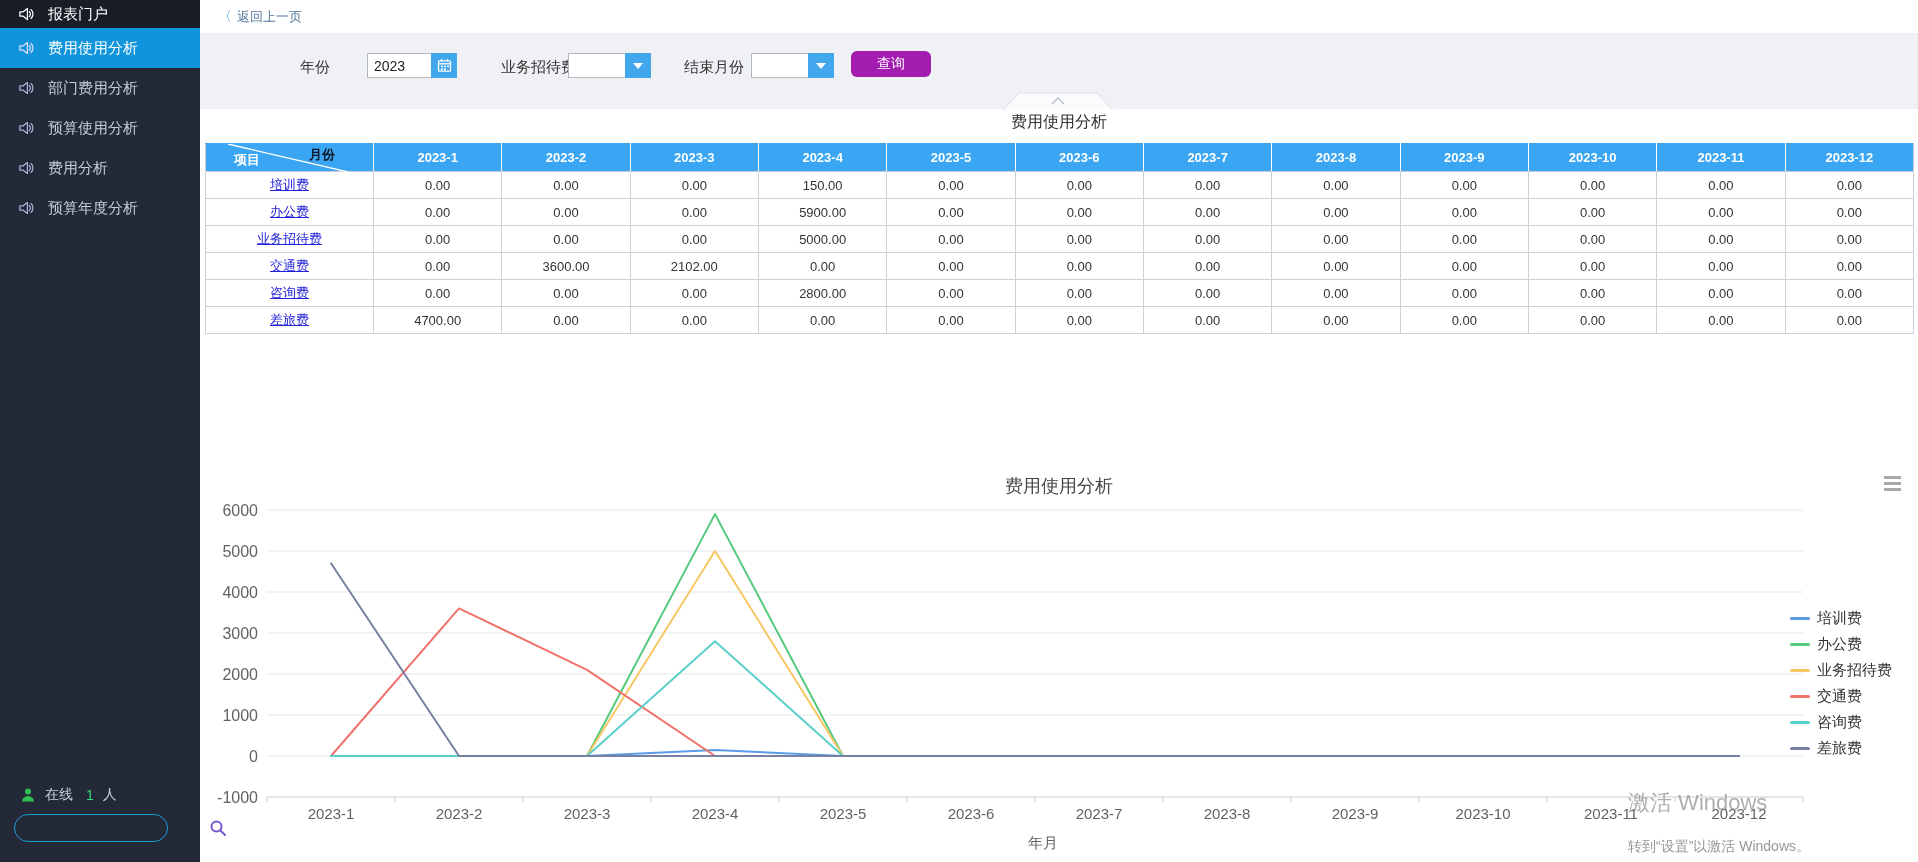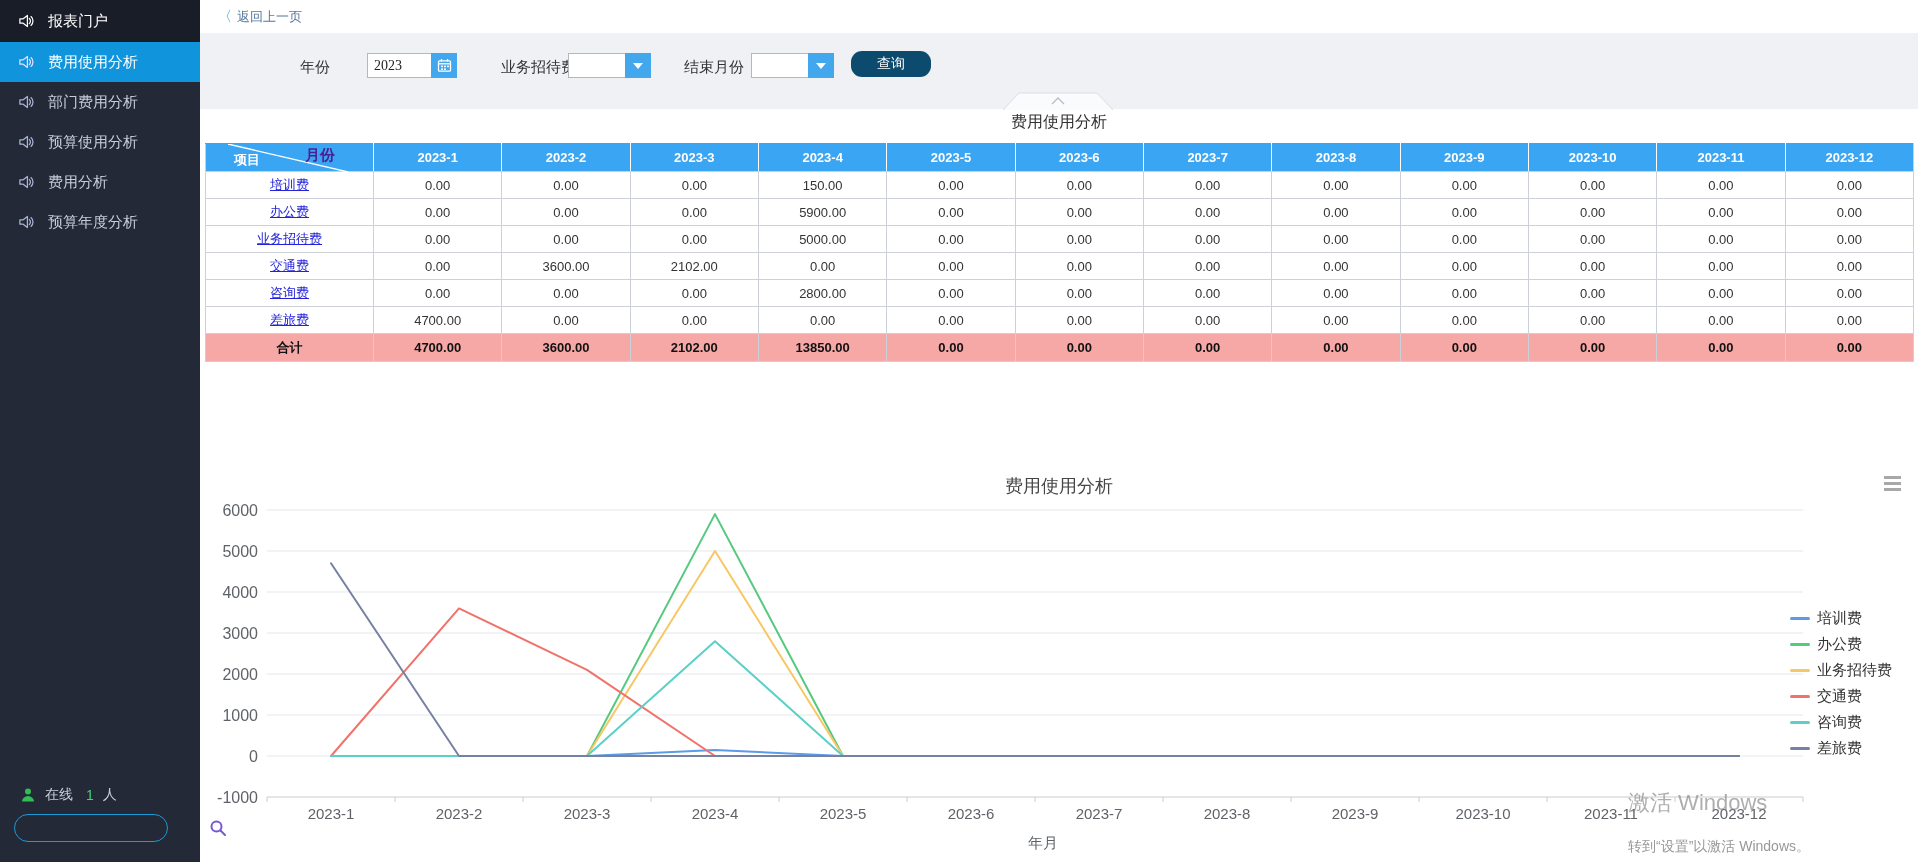--- a/index.html
+++ b/index.html
@@ -4,21 +4,21 @@
 <style>
   * { margin:0; padding:0; box-sizing:border-box; }
   html,body { width:1918px; height:862px; overflow:hidden; background:#fff;
     font-family:"Liberation Sans", sans-serif; }
 
   
   .sidebar { position:absolute; left:0; top:0; width:200px; height:862px; background:#232936; z-index:10; }
   .side-item { height:40px; display:flex; align-items:center; gap:13px; padding-left:18px;
     color:#c7cdd9; font-size:15px; cursor:pointer; }
   .side-item .icon { width:17px; height:17px; color:#aab3d8; display:flex; align-items:center; }
-  .side-item.side-header { height:42px; background:#181d28; color:#fff; }
+  .side-item.side-header { height:28px; background:#181d28; color:#fff; }
   .side-item.side-header .icon { color:#fff; }
   .side-item.active { background:#1095dc; color:#fff; }
   .side-item.active .icon { color:#e7ddff; }
   .online { position:absolute; left:20px; top:786px; display:flex; align-items:center; gap:9px;
     color:#c7cdd9; font-size:14px; }
   .online .cnt { color:#37d97a; margin-left:4px; }
   .side-search { position:absolute; left:14px; top:814px; width:154px; height:28px;
     border:1px solid #1d9ad6; border-radius:14px; background:transparent; display:flex; align-items:center; }
   .side-search input { flex:1; height:100%; background:transparent; border:none; outline:none;
     color:#dfe3ea; font-size:13px; padding:0 6px 0 12px; font-family:"Liberation Sans",sans-serif; }
@@ -27,43 +27,43 @@
   
   .main { position:absolute; left:200px; top:0; width:1718px; height:862px; background:#fff; }
   .topbar { height:33px; background:#fff; display:flex; align-items:center; padding-left:18px; }
   .back-link { font-size:13px; color:#56789b; cursor:pointer; display:flex; align-items:center; gap:5px; }
   .back-link .arr { color:#2b9fe0; font-size:14px; }
   .filterbar { position:relative; height:76px; background:#eff1f4; }
   .flabel { position:absolute; font-size:15px; color:#333; top:25px; }
   .ctrl { position:absolute; top:20px; height:25px; display:flex; }
   .ctrl .box { background:#fff; border:1px solid #b3b8bf; border-right:none; height:25px; }
   .ctrl input.box { width:64px; padding:0 6px; font-size:14px; color:#222; outline:none;
-    font-family:Liberation Serif, serif; }
+    font-family:Liberation Sans, sans-serif; }
   .ctrl .dd { width:57px; }
   .ctrl .btn { width:26px; height:25px; background:#42a7ec; border:1px solid #42a7ec;
     display:flex; align-items:center; justify-content:center; cursor:pointer; }
-  .query-btn { position:absolute; left:651px; top:18px; width:80px; height:26px; background:#0c4a6e;
-    color:#fff; font-size:14px; border:none; border-radius:11px; cursor:pointer;
+  .query-btn { position:absolute; left:651px; top:18px; width:80px; height:26px; background:#a21caf;
+    color:#fff; font-size:14px; border:none; border-radius:6px; cursor:pointer;
     font-family:"Liberation Sans",sans-serif; }
   .handle { position:absolute; left:802px; top:92px; z-index:3; }
 
   
   .tbl-title { position:absolute; top:112px; left:0; width:1718px; text-align:center;
     font-size:16px; color:#333; }
   table.grid { position:absolute; left:5px; top:143px; width:1709px; border-collapse:collapse;
     table-layout:fixed; }
   table.grid th, table.grid td { border:1px solid #cdd1d7; font-size:13px; text-align:center; }
   table.grid thead th { background:#3aa5f2; color:#fff; font-weight:bold; height:28px;
     border-right:1px solid #fff; border-top:1px solid #3aa5f2; }
   table.grid thead th:last-child { border-right:1px solid #cdd1d7; }
   table.grid tbody td { height:27px; color:#333; background:#fff; }
   table.grid td.rowhead a { color:#2323d9; text-decoration:underline; }
   table.grid tr.total td { background:#f5a8a6; font-weight:bold; color:#111; height:28px; }
   th.corner { position:relative; background:#3aa5f2; }
-  th.corner .c-top { position:absolute; right:38px; top:2px; font-size:15px; color:#4c1d95; }
+  th.corner .c-top { position:absolute; right:38px; top:2px; font-size:13px; color:#0f172a; }
   th.corner .c-bottom { position:absolute; left:28px; bottom:2px; font-size:13px; color:#fff; }
   th.corner svg { position:absolute; left:0; top:0; }
 
   
   .chart { position:absolute; left:0; top:452px; width:1718px; height:410px; }
   .chart-title { position:absolute; top:22px; left:0; width:1718px; text-align:center;
     font-size:18px; color:#454545; }
   .toolbox { position:absolute; left:1684px; top:24px; width:17px; cursor:pointer; }
   .toolbox i { display:block; height:3px; background:#a8a8a8; margin-bottom:3px; }
   .legend { position:absolute; left:1590px; top:156px; }
@@ -327,35 +327,20 @@
           <td>0.00</td>
           <td>0.00</td>
           <td>0.00</td>
         </tr>
         <tr>
           <td class="rowhead"><a href="#">差旅费</a></td>
           <td>4700.00</td>
           <td>0.00</td>
           <td>0.00</td>
           <td>0.00</td>
-          <td>0.00</td>
-          <td>0.00</td>
-          <td>0.00</td>
-          <td>0.00</td>
-          <td>0.00</td>
-          <td>0.00</td>
-          <td>0.00</td>
-          <td>0.00</td>
-        </tr>
-        <tr class="total">
-          <td>合计</td>
-          <td>4700.00</td>
-          <td>3600.00</td>
-          <td>2102.00</td>
-          <td>13850.00</td>
           <td>0.00</td>
           <td>0.00</td>
           <td>0.00</td>
           <td>0.00</td>
           <td>0.00</td>
           <td>0.00</td>
           <td>0.00</td>
           <td>0.00</td>
         </tr>
       </tbody>

